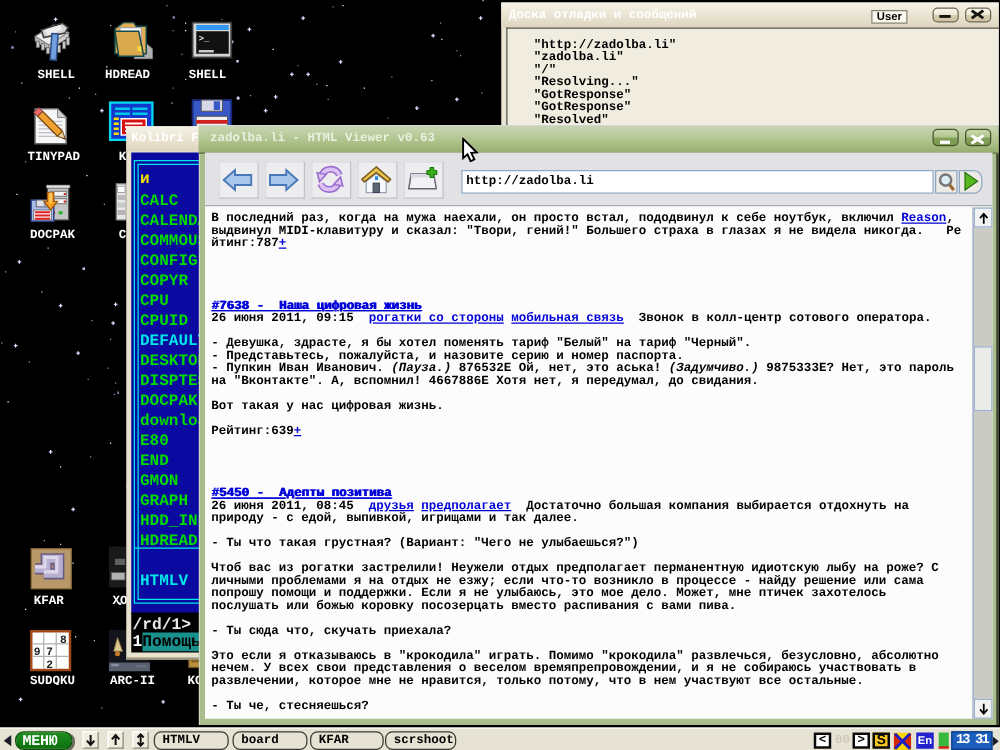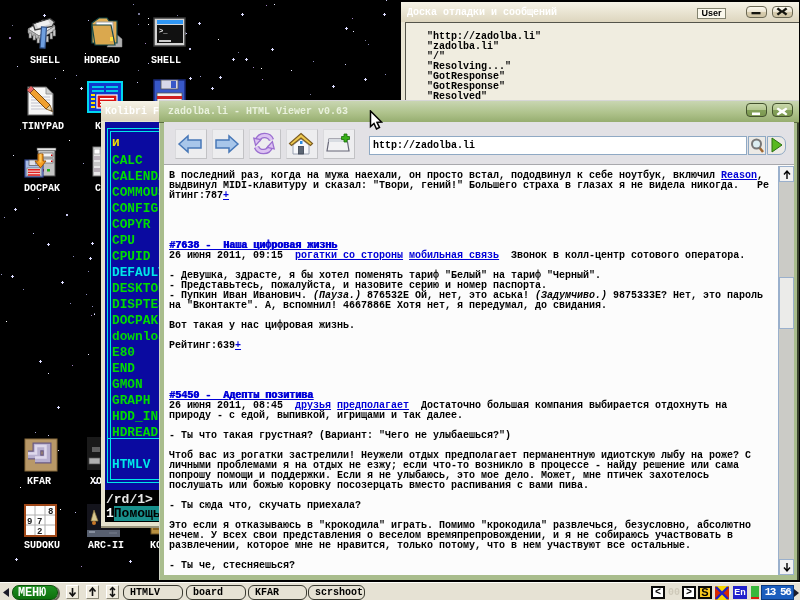--- a/index.html
+++ b/index.html
@@ -894,19 +894,19 @@
   <svg class="ab" style="left:715px;top:3px" width="14" height="14">
     <rect x="0" y="0" width="14" height="14" fill="#f8d800"></rect>
     <polygon points="0,0 7,7 0,14" fill="#d82800"></polygon>
     <polygon points="14,0 7,7 14,14" fill="#d82800"></polygon>
     <path d="M 1 1 L 13 13 M 13 1 L 1 13" stroke="#2020c0" stroke-width="2.4"></path>
   </svg>
   <div class="trayb" style="left:733px;background:#2222cc;color:#fff;width:14px;height:13px;font:bold 9px/13px 'Liberation Sans',sans-serif;">En</div>
   <div class="ab" style="left:751px;top:3px;width:8px;height:12px;background:#38b83c;"></div>
   <div class="ab" style="left:751px;top:14px;width:8px;height:2px;background:#d82010;"></div>
   <div class="ab" style="left:761px;top:2px;width:31px;height:13px;background:#1b5ebe;border:1px solid #0a3a80;
-       color:#fff;font:bold 11px/12px 'Liberation Mono',monospace;text-align:center;letter-spacing:-1.5px;white-space:nowrap;">13 56</div>
+       color:#fff;font:bold 11px/12px 'Liberation Mono',monospace;text-align:center;letter-spacing:-1.5px;white-space:nowrap;">13 31</div>
   <svg class="ab" style="left:794px;top:6px" width="6" height="8">
         <polygon points="0,0 0,8 5,4" fill="#1c1c28"></polygon>
       </svg>
 </div>
 
 </div>
 
 </body></html>

